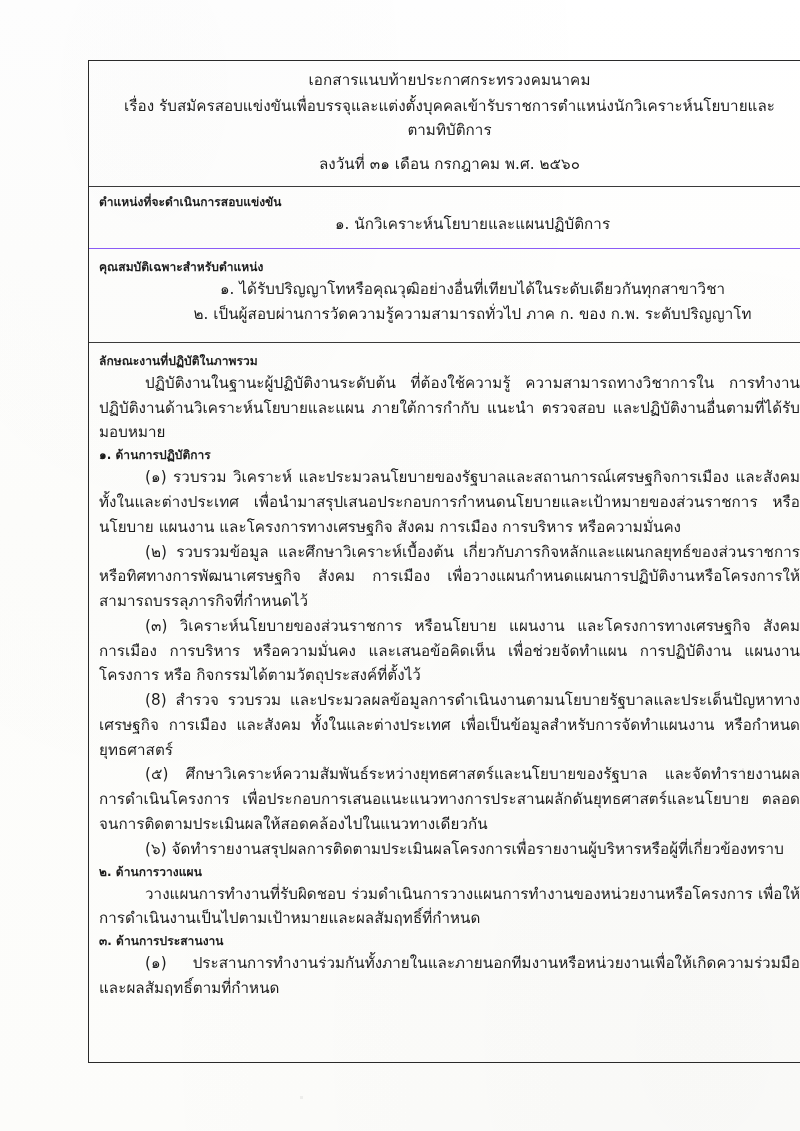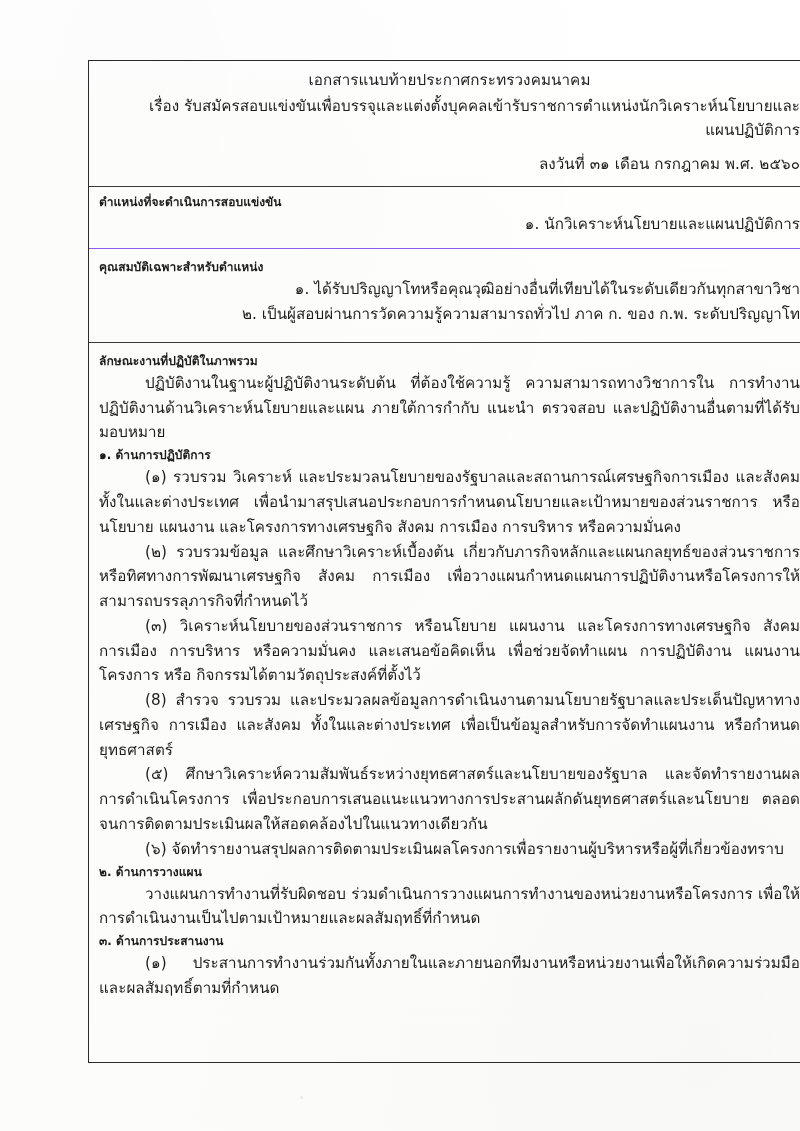--- a/index.html
+++ b/index.html
@@ -58,21 +58,21 @@
     text-align: center;
     font-size: 15.2px;
     line-height: 1.62;
     letter-spacing: 0.1px;
     margin: 2px 0 1px 0;
   }
   .para {
     font-size: 15.2px;
     line-height: 1.63;
     margin: 0;
-    text-align: right;
+    text-align: center;
     letter-spacing: 0.05px;
   }
   .para.justify {
     text-align: justify;
     text-justify: inter-word;
   }
   .heading {
     font-size: 12px;
     font-weight: bold;
     line-height: 1.6;
@@ -105,21 +105,21 @@
 <div id="page">
 
   <div class="faint-mark" style="left:300px; top:1096px; width:3px; height:3px;"></div>
   <div class="faint-mark" style="left:742px; top:768px; width:2px; height:10px;"></div>
 
   <div class="doc-frame">
 
     <div class="section">
       <div class="center-title ink">เอกสารแนบท้ายประกาศกระทรวงคมนาคม</div>
       <div class="para ink">เรื่อง รับสมัครสอบแข่งขันเพื่อบรรจุและแต่งตั้งบุคคลเข้ารับราชการตำแหน่งนักวิเคราะห์นโยบายและ</div>
-      <div class="para ink">แผนปฏิบัติการ</div>
+      <div class="para ink">ตามทิบัติการ</div>
       <div class="spacer-md"></div>
       <div class="para ink">ลงวันที่ ๓๑ เดือน กรกฎาคม พ.ศ. ๒๕๖๐</div>
       <div class="spacer-xs"></div>
     </div>
 
     <div class="section">
       <div class="heading ink">ตำแหน่งที่จะดำเนินการสอบแข่งขัน</div>
       <div class="para ink indent-1">๑. นักวิเคราะห์นโยบายและแผนปฏิบัติการ</div>
       <div class="spacer-sm"></div>
     </div>

